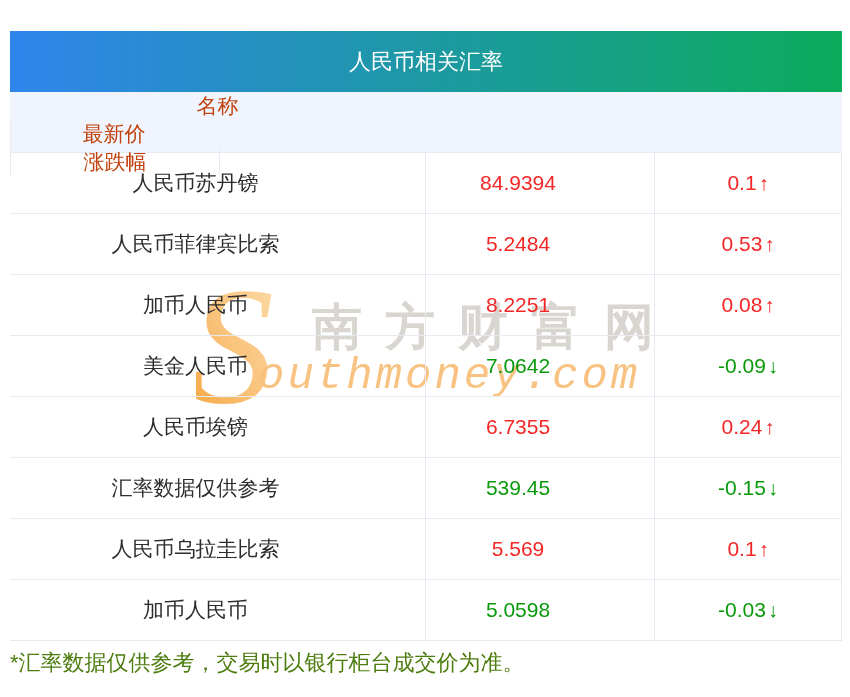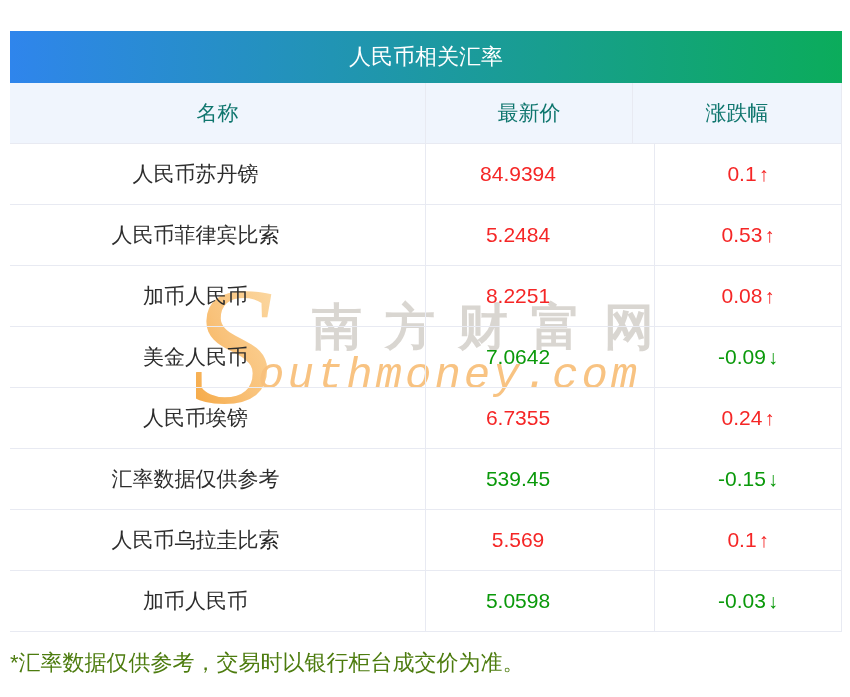--- a/index.html
+++ b/index.html
@@ -21,26 +21,26 @@
   .wm-en{
     position:absolute;left:258px;top:351px;
     font-family:Liberation Mono, monospace;font-style:italic;
     font-size:44px;letter-spacing:3px;white-space:nowrap;
     color:#f8c07c;opacity:.95;
   }
 
   
   .table-wrap{position:absolute;left:10px;top:31px;width:832px;z-index:2;}
   .title-bar{
-    height:52px;display:flex;align-items:center;justify-content:center;
+    height:61px;display:flex;align-items:center;justify-content:center;
     background:linear-gradient(90deg,#2f85ec 0%,#0bac5b 100%);
     color:#ffffff;font-size:22px;
   }
   .grid-row{display:flex;height:60px;border-bottom:1px solid #e8eaf2;background:transparent;}
-  .header-row{background:#f0f5fd;color:#0f766e;font-size:21px;}
+  .header-row{background:#f0f5fd;color:#c2410c;font-size:21px;flex-direction:column;}
   .cell{
     display:flex;align-items:center;justify-content:center;
     box-sizing:border-box;height:100%;
   }
   .c1{width:415px;}
   .c2{width:207px;border-left:1px solid #e8eaf2;}
   .c3{width:210px;border-left:1px solid #e8eaf2;border-right:1px solid #e8eaf2;}
   .data-row .c1{color:#2d2d2d;font-size:21px;}
   .data-row .c2,.data-row .c3{font-size:21px;margin-left:44px;}
   .data-row.up .c2,.data-row.up .c3{color:#f52626;}

